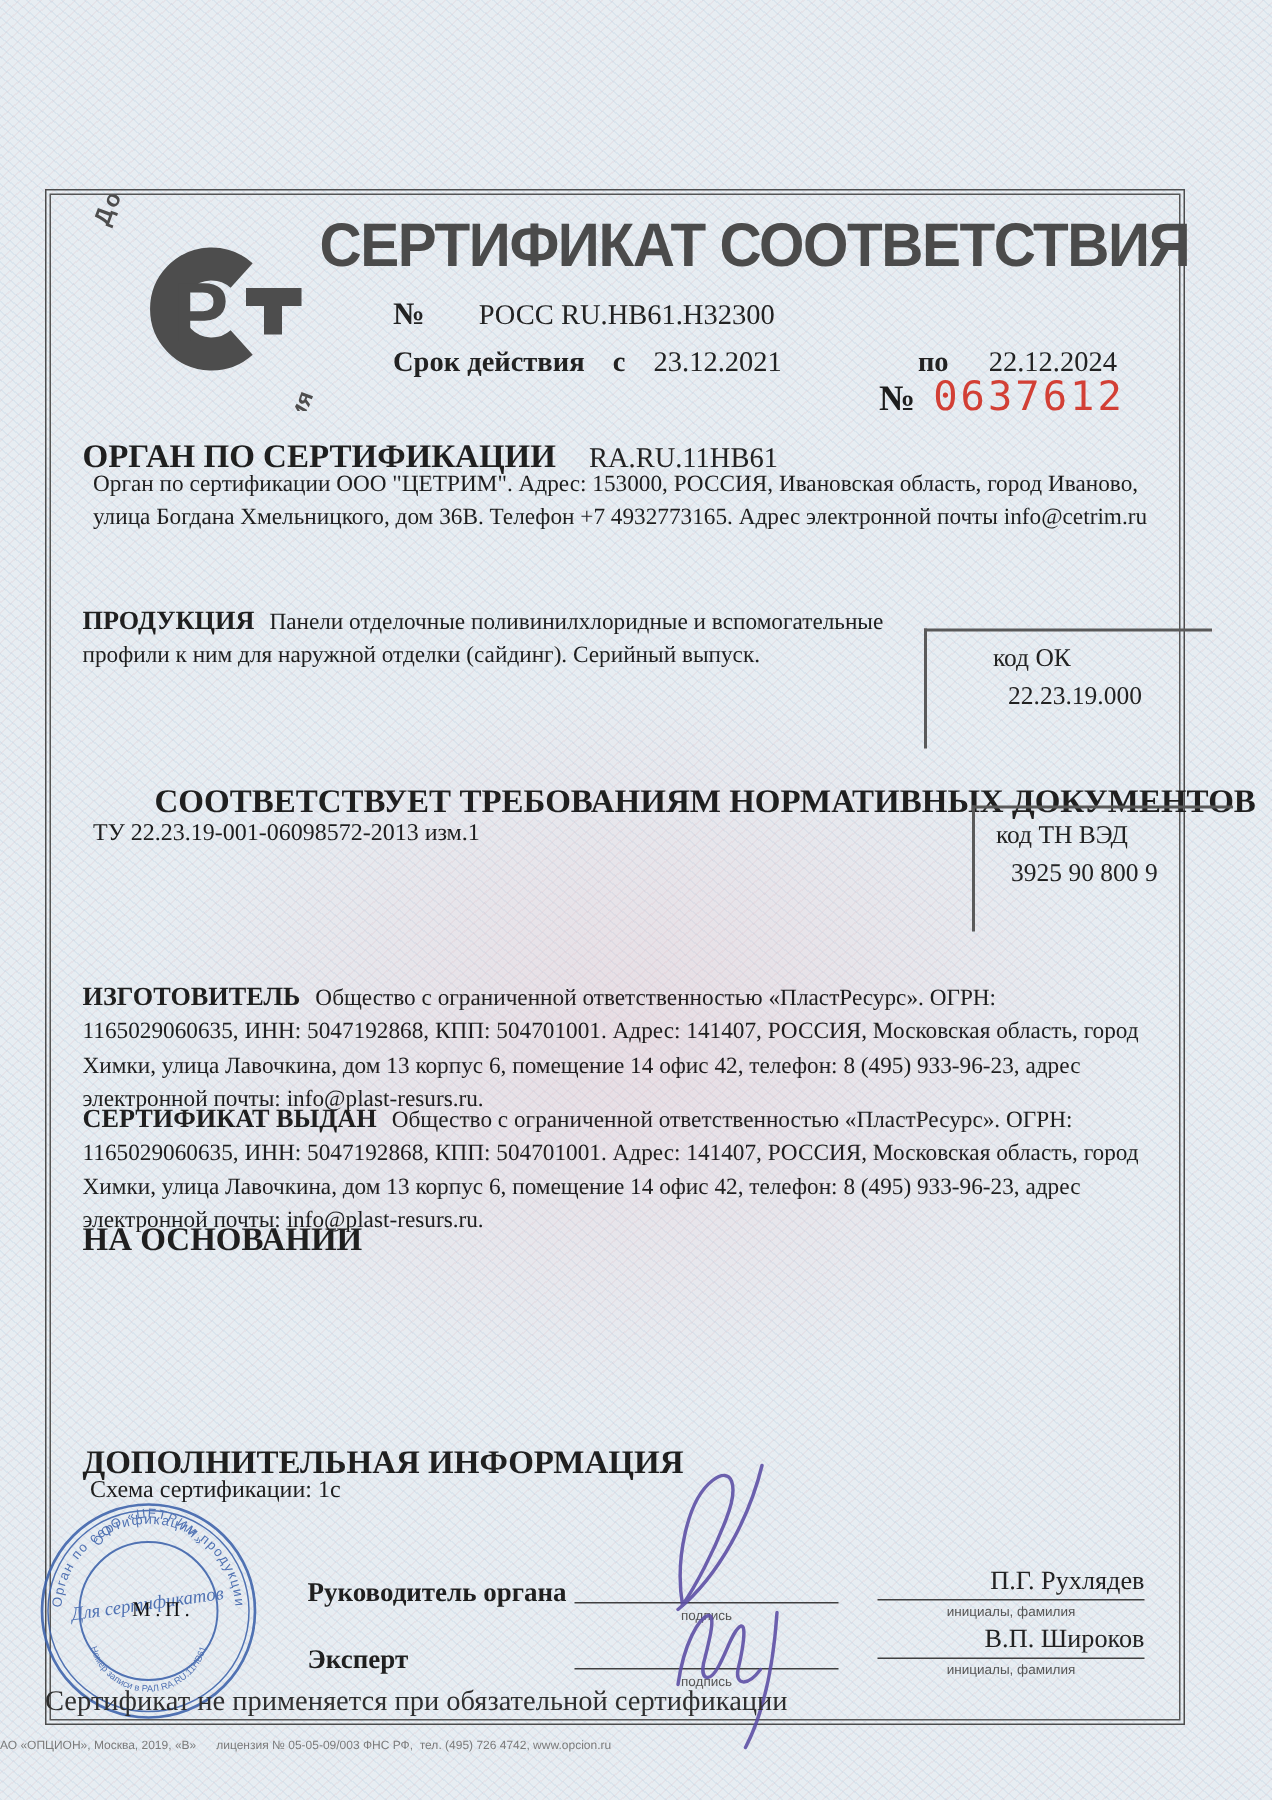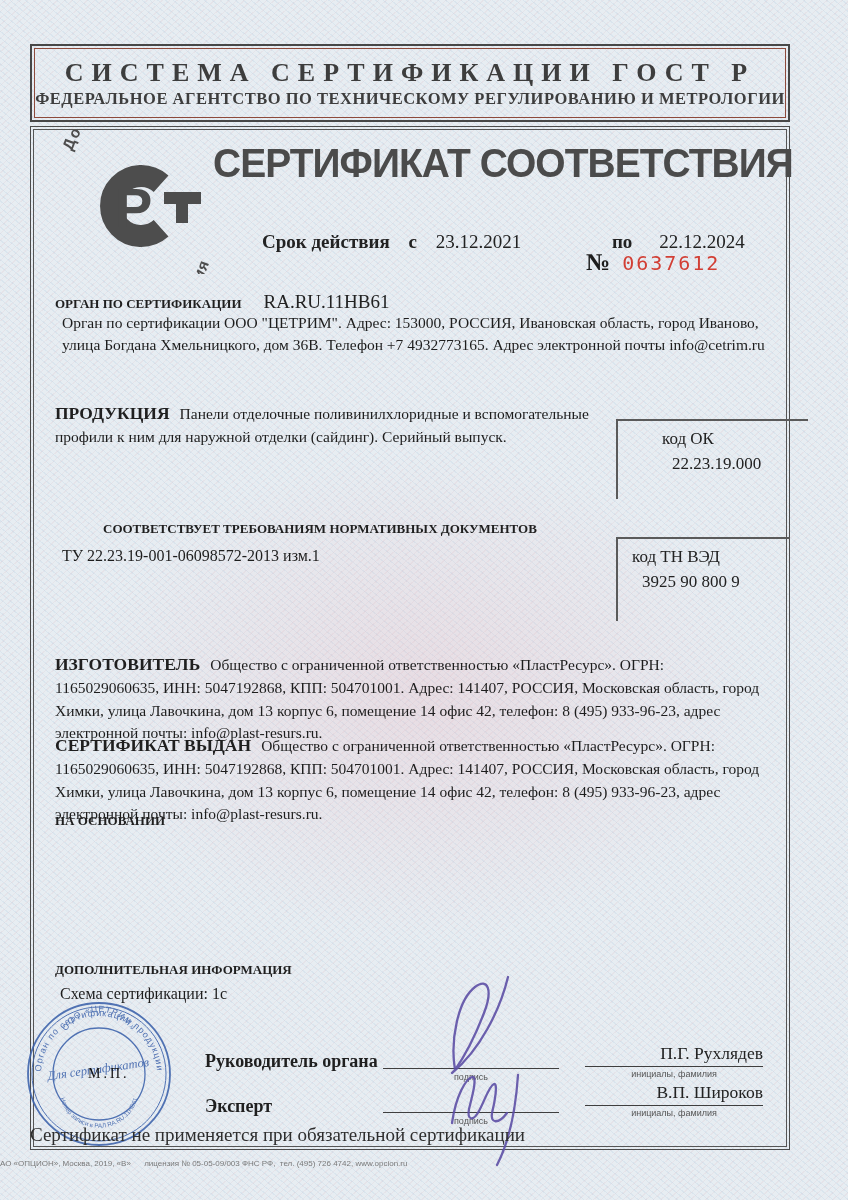--- a/index.html
+++ b/index.html
@@ -25,48 +25,42 @@
   .numline{left:262px;top:197px;white-space:nowrap;}
   .numline .nolabel{font-weight:bold;font-size:21px;color:#222;}
   .numline .noval{font-size:19px;color:#222;margin-left:32px;}
   .validity{left:262px;top:231px;white-space:nowrap;font-size:19px;color:#222;}
   .validity .lbl{font-weight:bold;}
   .validity .d1{margin-left:14px;}
   .validity .po{font-weight:bold;margin-left:86px;}
   .validity .d2{margin-left:22px;}
   .serial{left:586px;top:249px;white-space:nowrap;}
   .serial .slabel{font-weight:bold;font-size:24px;color:#1d1d1d;}
-  .serial .sval{font-family:"DejaVu Sans Mono",monospace;font-size:20px;color:#d23f35;letter-spacing:2px;margin-left:8px;}
-  .seclabel{font-weight:bold;font-size:13px;color:#1f1f1f;white-space:nowrap;font-family:Liberation Serif, serif;}
+  .serial .sval{font-family:"DejaVu Sans Mono",monospace;font-size:27px;color:#d23f35;letter-spacing:2px;margin-left:8px;}
+  .seclabel{font-weight:bold;font-size:22px;color:#1f1f1f;white-space:nowrap;font-family:Liberation Serif, serif;}
   .secvalue{font-size:19px;color:#222;}
   .body-text{font-size:15.5px;color:#1d1d1d;line-height:1.44;}
   .inline-label{font-weight:bold;font-size:17.5px;color:#1f1f1f;margin-right:10px;}
   .codebox{border-top:2px solid #5a5a5a;border-left:2px solid #5a5a5a;padding:8px 0 0 14px;box-sizing:border-box;}
   .codebox .clabel{font-size:17px;color:#222;}
   .codebox .cval{font-size:17px;color:#222;margin-top:5px;margin-left:10px;}
   .rolelabel{font-weight:bold;font-size:18px;color:#1f1f1f;white-space:nowrap;}
   .sigrule{border-top:1.5px solid #3f3f3f;height:0;}
   .caption{font-family:"Liberation Sans",sans-serif;font-size:9px;color:#555;text-align:center;}
   .signame{font-size:17.5px;color:#222;text-align:right;white-space:nowrap;}
   .mp{font-size:14px;letter-spacing:3px;color:#111;font-family:Liberation Serif, serif;}
   .footer-note{left:30px;top:1124px;width:758px;text-align:left;font-size:19px;color:#2e2e2e;}
   .print-footer{left:0;top:1159px;width:848px;font-family:"Liberation Sans",sans-serif;font-size:8px;color:#7a7a7a;white-space:pre;}
   svg text{user-select:none;}
 </style>
 </head>
 <body>
 
 <div class="page">
 
-  <div class="abs header-box">
-    <div class="header-inner">
-      <div class="hline1">СИСТЕМА СЕРТИФИКАЦИИ ГОСТ Р</div>
-      <div class="hline2">ФЕДЕРАЛЬНОЕ АГЕНТСТВО ПО ТЕХНИЧЕСКОМУ РЕГУЛИРОВАНИЮ И МЕТРОЛОГИИ</div>
-    </div>
-  </div>
 
   <div class="abs main-box">
     <div class="main-box-inner"></div>
   </div>
 
   <svg class="abs" style="left:52px;top:130px;" width="178" height="144" viewBox="0 0 178 144">
     <defs>
       <path id="logo-arc-top" d="M 32.6 55.5 A 60 60 0 1 1 145.4 55.5" fill="none"></path>
       <path id="logo-arc-bottom" d="M 32.6 96.5 A 60 60 0 1 0 145.4 96.5" fill="none"></path>
     </defs>
@@ -79,20 +73,24 @@
       </text>
     </g>
     <path d="M 109.1 53.7 A 30 30 0 1 0 109.1 98.3" fill="none" stroke="#4d4d4d" stroke-width="22"></path>
     <text x="63" y="97" font-family="Liberation Sans, sans-serif" font-weight="bold" font-size="56" fill="#4d4d4d">Р</text>
     <rect x="112" y="62" width="37" height="12" fill="#4d4d4d"></rect>
     <rect x="124" y="62" width="12" height="31" fill="#4d4d4d"></rect>
   </svg>
 
   <div class="abs title">СЕРТИФИКАТ СООТВЕТСТВИЯ</div>
 
+  <div class="abs numline">
+    <span class="nolabel">№</span>
+    <span class="noval">РОСС RU.НВ61.Н32300</span>
+  </div>
 
   <div class="abs validity">
     <span class="lbl">Срок действия</span>
     <span class="lbl d1">с</span>
     <span class="d1">23.12.2021</span>
     <span class="po">по</span>
     <span class="d2">22.12.2024</span>
   </div>
 
   <div class="abs serial">
@@ -109,21 +107,21 @@
   <div class="abs body-text" style="left:55px;top:401px;width:562px;">
     <span class="inline-label">ПРОДУКЦИЯ</span><span>Панели отделочные поливинилхлоридные и вспомогательные профили к ним для наружной отделки (сайдинг). Серийный выпуск.</span>
   </div>
   <div class="abs codebox" style="left:616px;top:419px;width:192px;height:80px;padding-left:44px;">
     <div class="clabel">код ОК</div>
     <div class="cval">22.23.19.000</div>
   </div>
 
   <div class="abs seclabel" style="left:55px;top:521px;margin-left:48px;">СООТВЕТСТВУЕТ ТРЕБОВАНИЯМ НОРМАТИВНЫХ ДОКУМЕНТОВ</div>
   <div class="abs body-text" style="left:62px;top:544px;width:540px;font-size:16px;">ТУ 22.23.19-001-06098572-2013 изм.1</div>
-  <div class="abs codebox" style="left:616px;top:537px;width:174px;height:84px;">
+  <div class="abs codebox" style="left:648px;top:537px;width:174px;height:84px;">
     <div class="clabel">код ТН ВЭД</div>
     <div class="cval">3925 90 800 9</div>
   </div>
 
   <div class="abs body-text" style="left:55px;top:652px;width:714px;">
     <span class="inline-label">ИЗГОТОВИТЕЛЬ</span><span>Общество с ограниченной ответственностью «ПластРесурс». ОГРН: 1165029060635, ИНН: 5047192868, КПП: 504701001. Адрес: 141407, РОССИЯ, Московская область, город Химки, улица Лавочкина, дом 13 корпус 6, помещение 14 офис 42, телефон: 8 (495) 933-96-23, адрес электронной почты: info@plast-resurs.ru.</span>
   </div>
 
   <div class="abs body-text" style="left:55px;top:733px;width:716px;">
     <span class="inline-label">СЕРТИФИКАТ ВЫДАН</span><span>Общество с ограниченной ответственностью «ПластРесурс». ОГРН: 1165029060635, ИНН: 5047192868, КПП: 504701001. Адрес: 141407, РОССИЯ, Московская область, город Химки, улица Лавочкина, дом 13 корпус 6, помещение 14 офис 42, телефон: 8 (495) 933-96-23, адрес электронной почты: info@plast-resurs.ru.</span>

